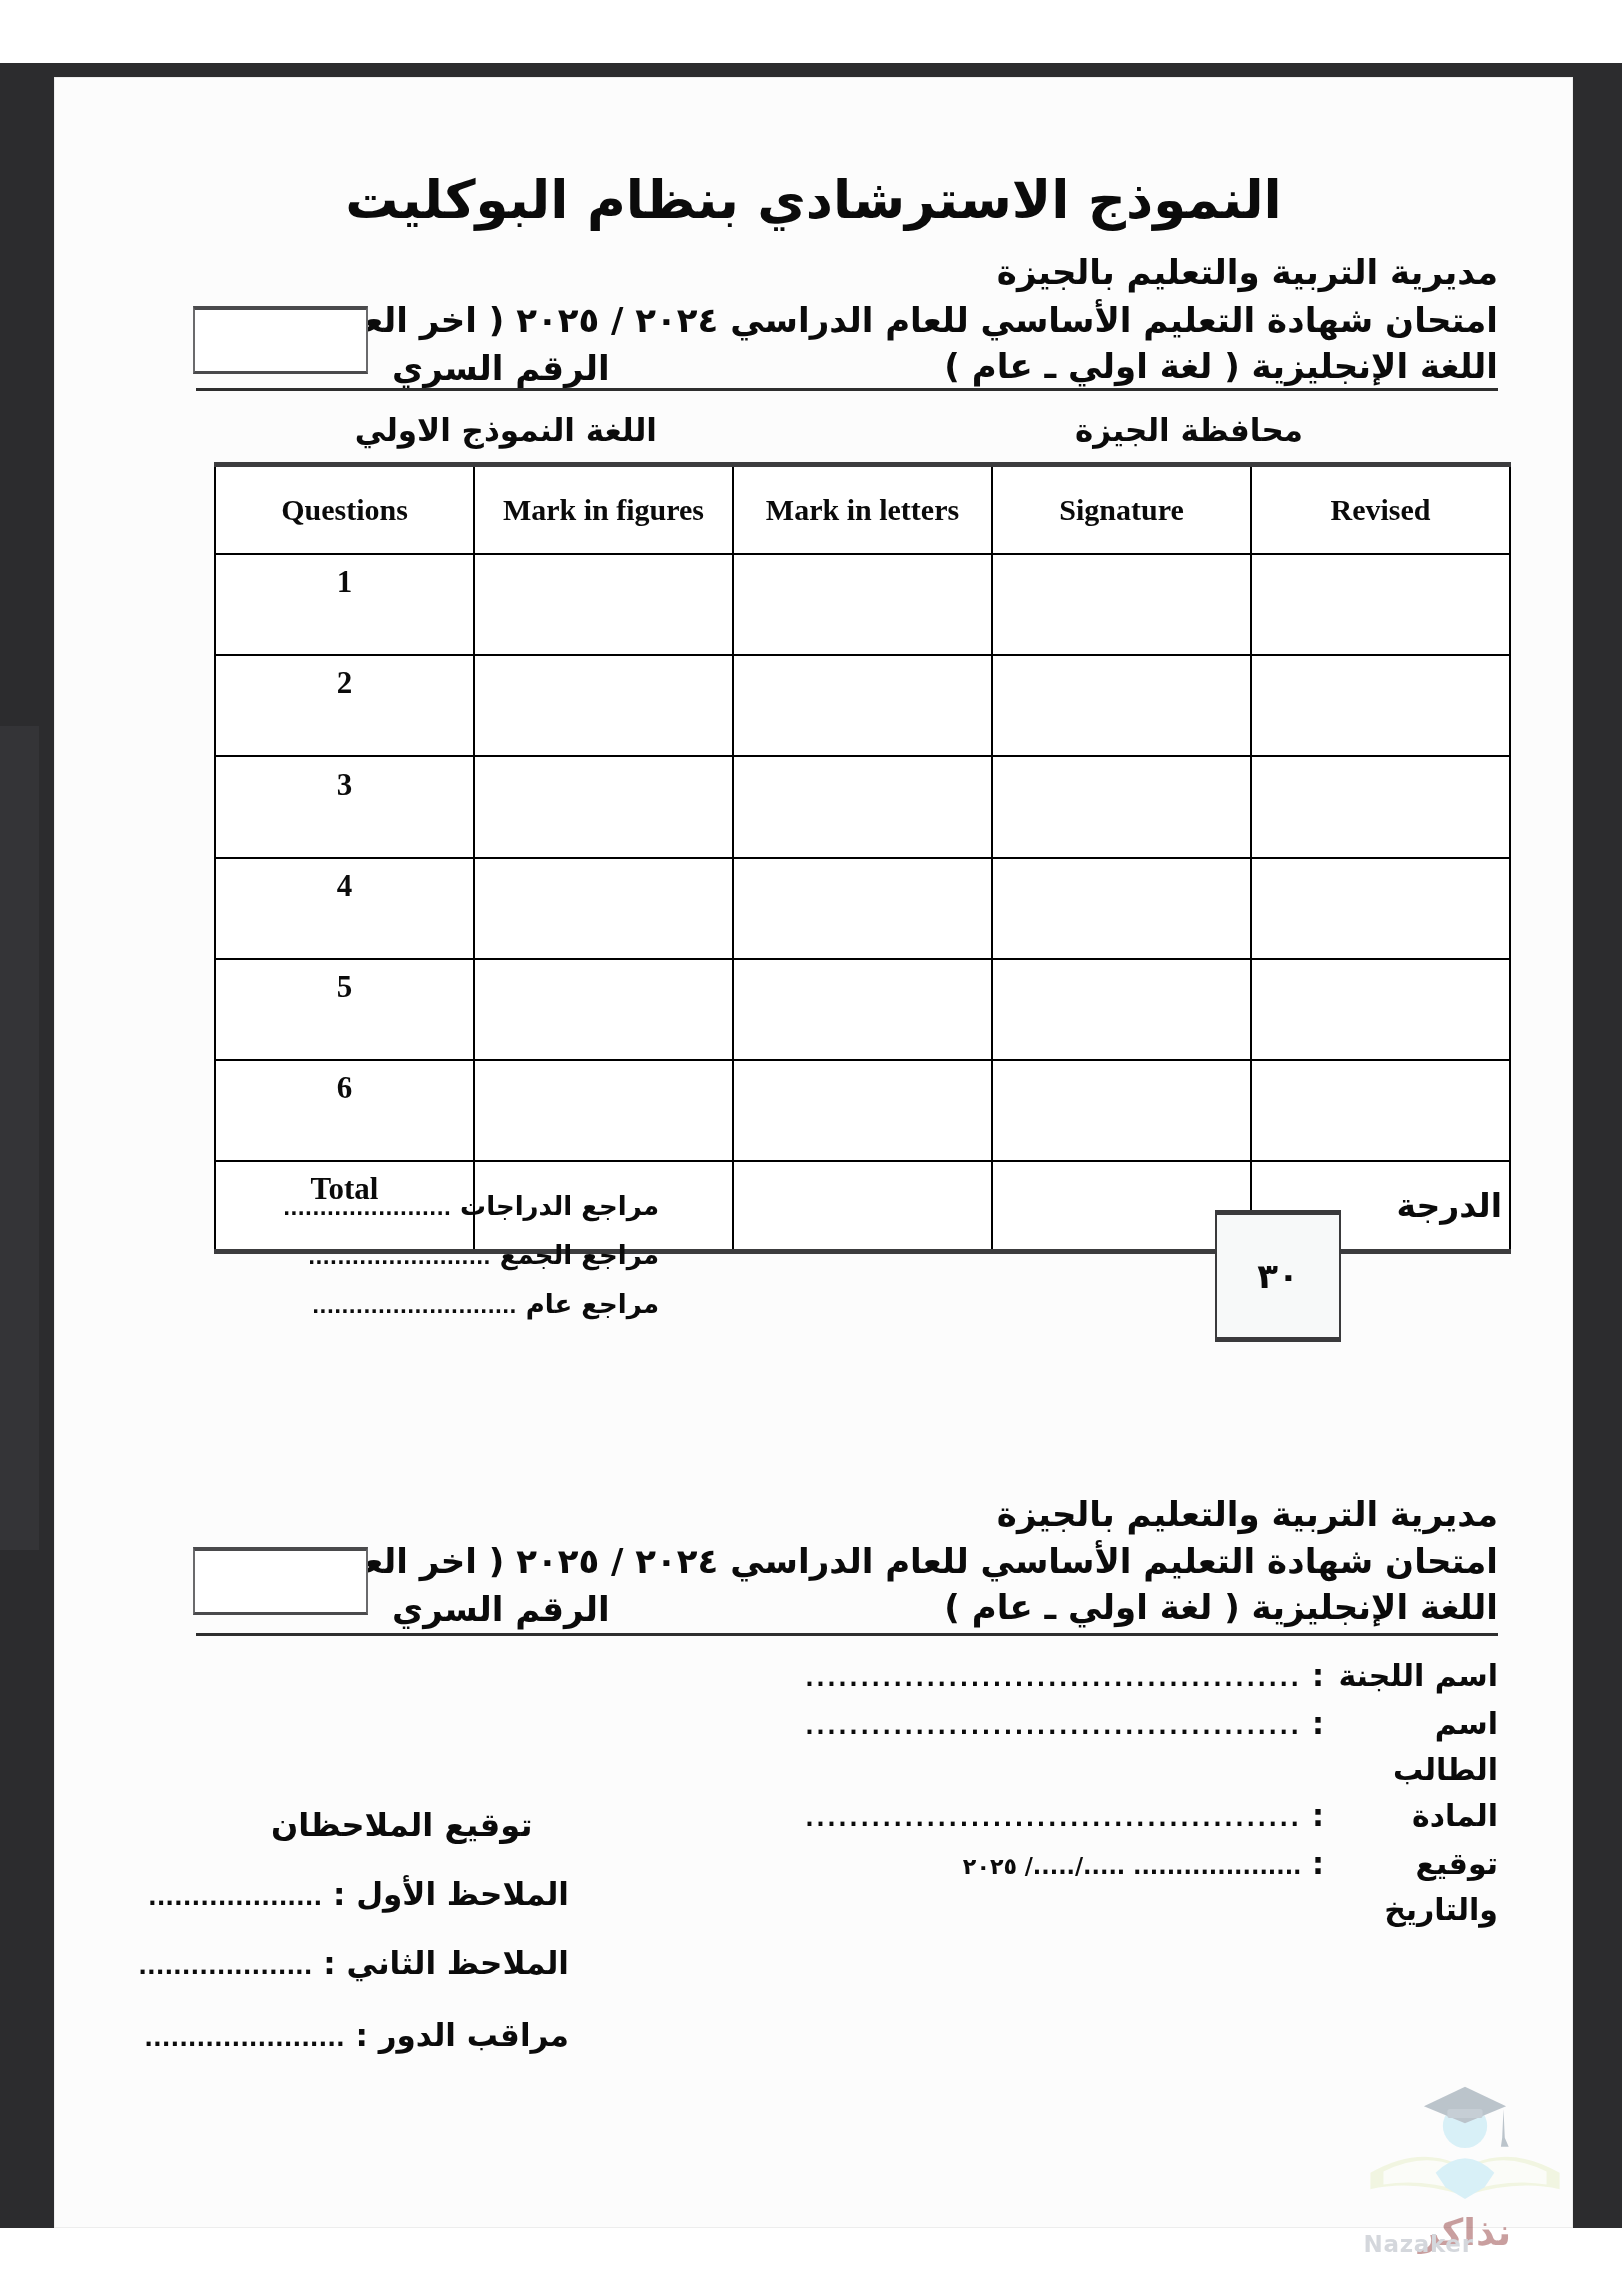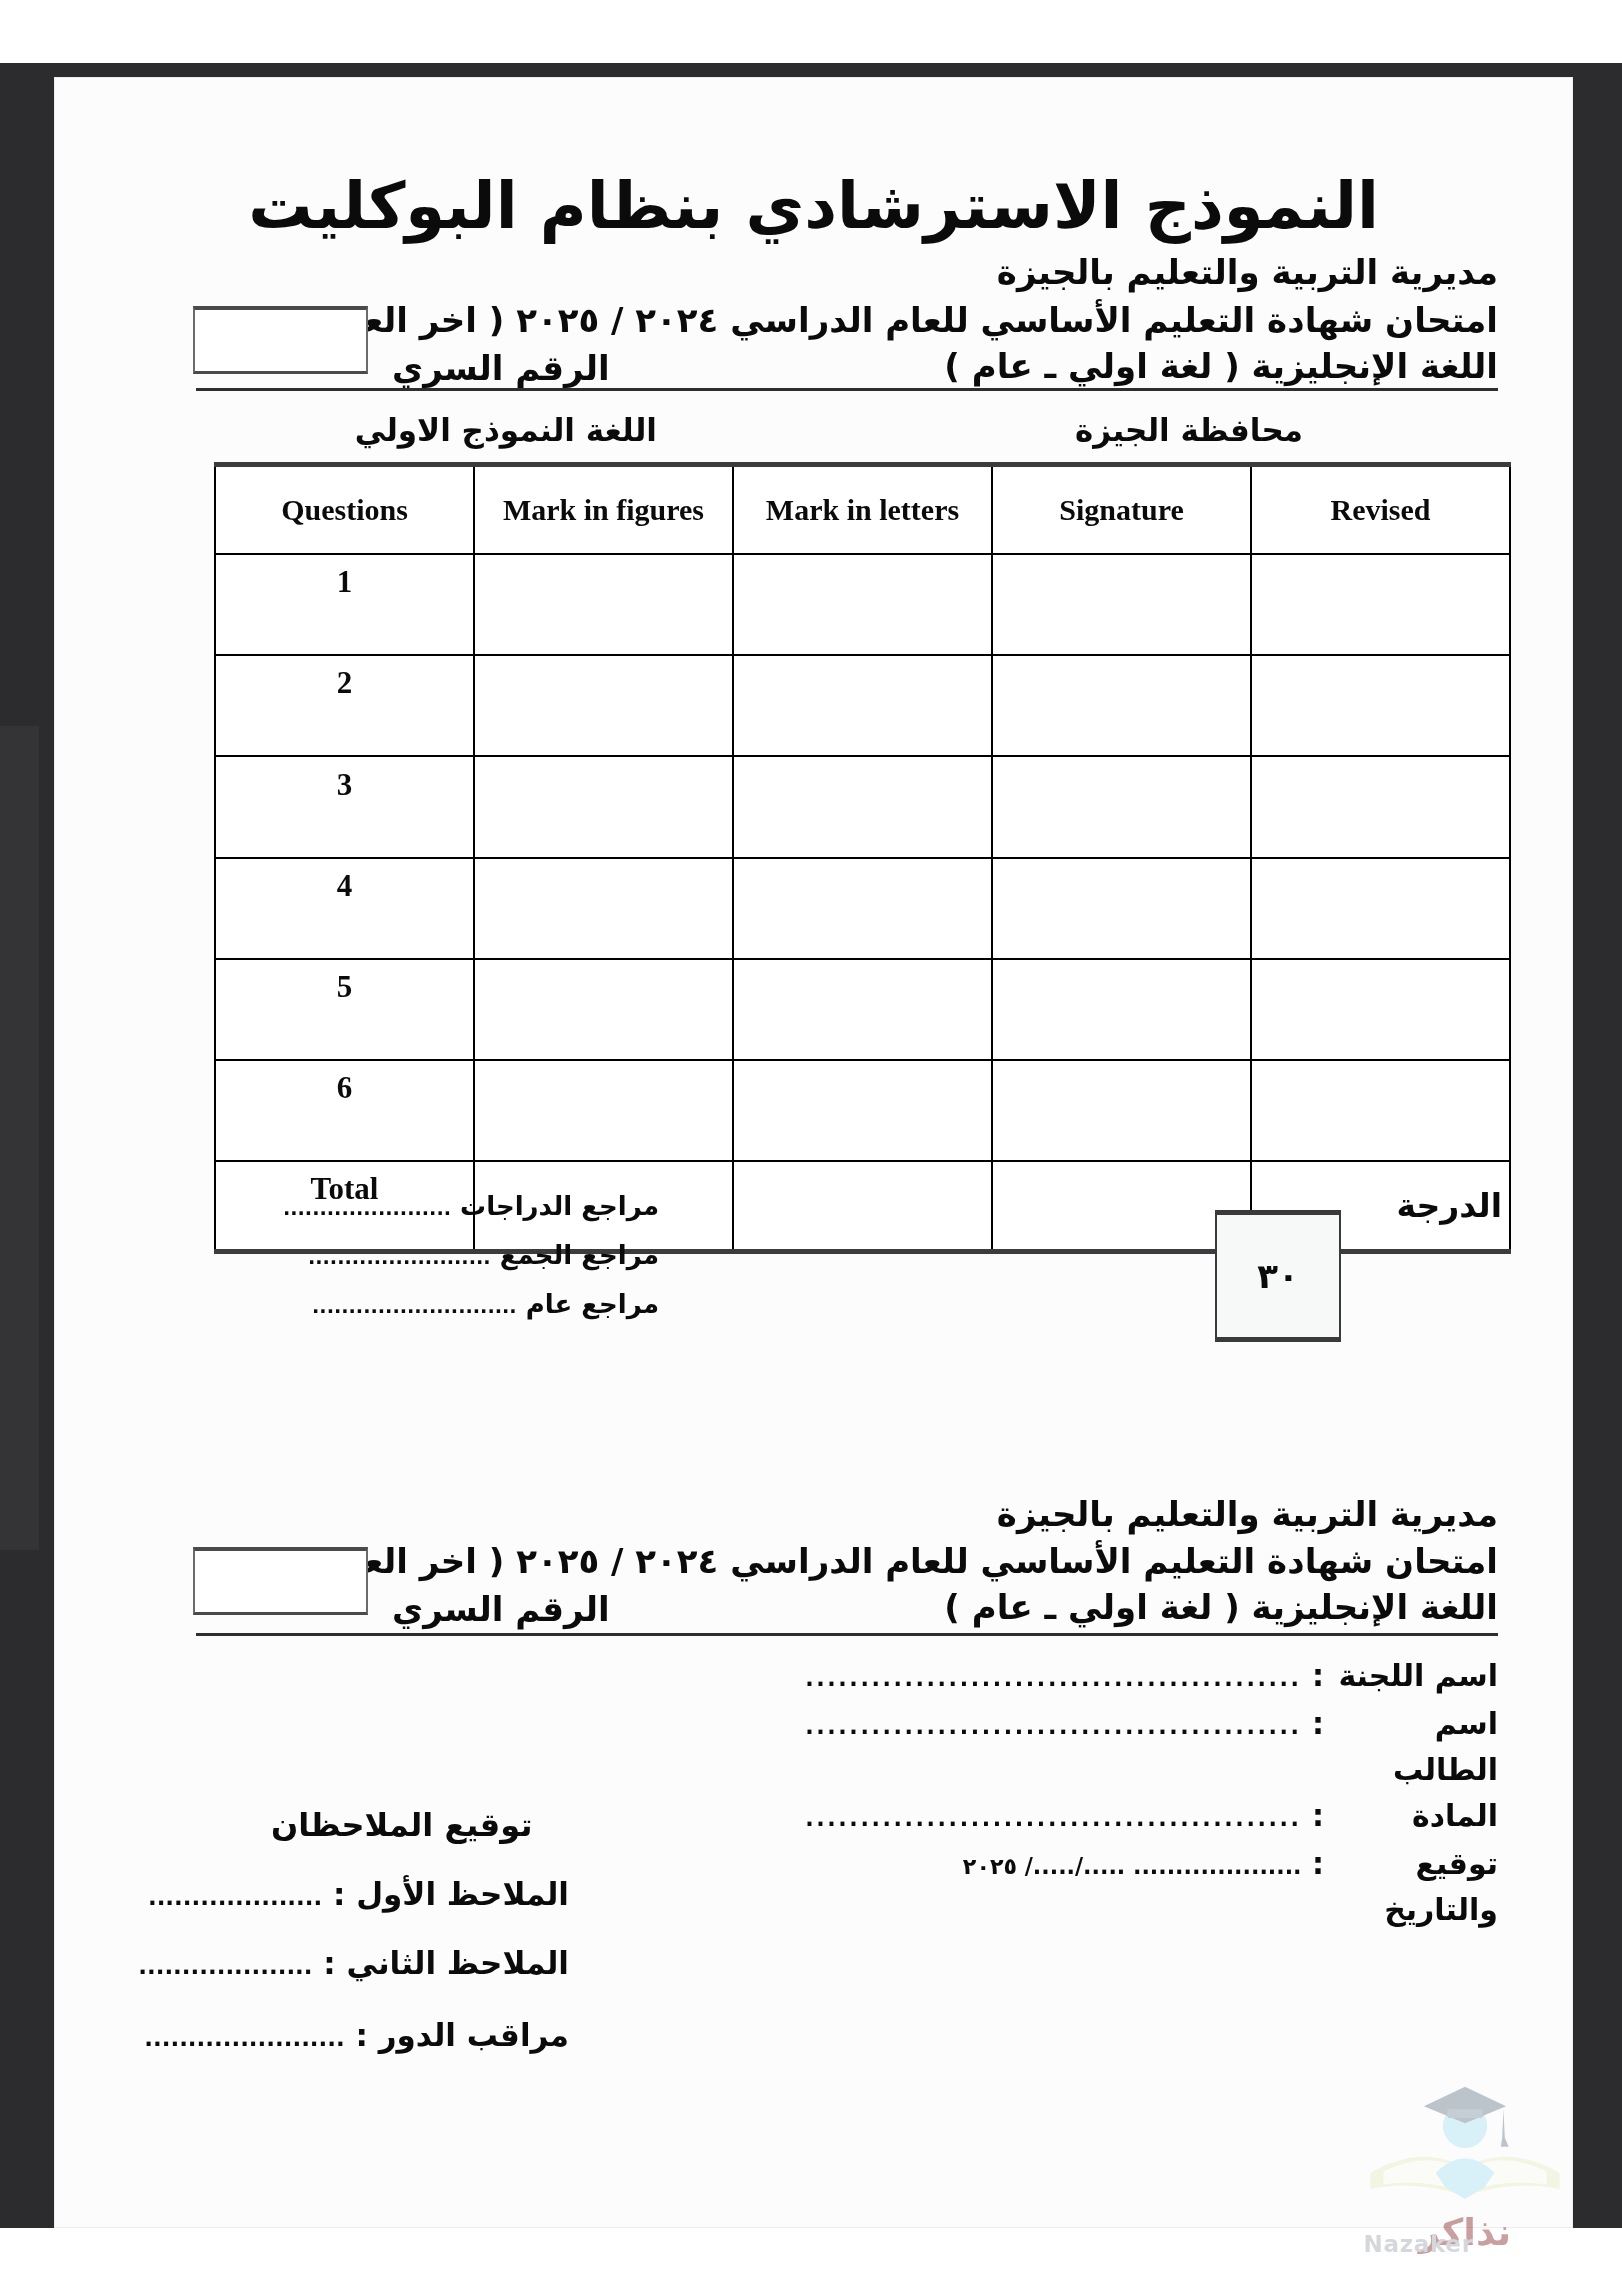--- a/index.html
+++ b/index.html
@@ -5,21 +5,21 @@
   html,body{margin:0;padding:0;background:#ffffff;}
   #canvas{position:relative;width:1622px;height:2295px;background:#ffffff;overflow:hidden;
           font-family:"DejaVu Sans",sans-serif;color:#0b0b0b;}
   .frame{position:absolute;left:0;top:63px;width:1622px;height:2165px;background:#2c2c2e;}
   .frame-shade{position:absolute;left:0;top:726px;width:39px;height:824px;background:#343437;}
   .page{position:absolute;left:54px;top:77px;width:1519px;height:2151px;background:#fcfcfc;
         box-shadow:inset 0 0 0 0.7px #e8e8e8;}
   .abs{position:absolute;}
   .rtl{direction:rtl;unicode-bidi:isolate;}
   .ar{font-weight:bold;white-space:nowrap;}
-  .title{width:100%;text-align:center;font-size:64px;font-weight:bold;letter-spacing:-0.7px;}
+  .title{width:100%;text-align:center;font-size:53px;font-weight:bold;letter-spacing:-0.7px;}
   .hline{font-size:34px;right:75px;text-align:right;}
   .divider{height:3.3px;background:#2e2e2e;}
   .numbox{background:#ffffff;border:2px solid #6a6a6c;border-top:4.6px solid #4a4a4c;
           border-bottom:3.3px solid #4a4a4c;box-sizing:border-box;}
   .caption{font-size:31px;font-weight:bold;text-align:center;}
   table.marks{border-collapse:collapse;table-layout:fixed;width:1297px;background:#fff;
               border:2px solid #000;border-top:5.9px solid #3c3c3e;border-bottom:5.2px solid #3c3c3e;
               font-family:"Liberation Serif","DejaVu Serif",serif;}
   table.marks th{border-left:2px solid #000;border-bottom:2.6px solid #000;
                  font-size:30px;font-weight:bold;height:86px;vertical-align:middle;line-height:1.45;padding:0 19.6px;}

